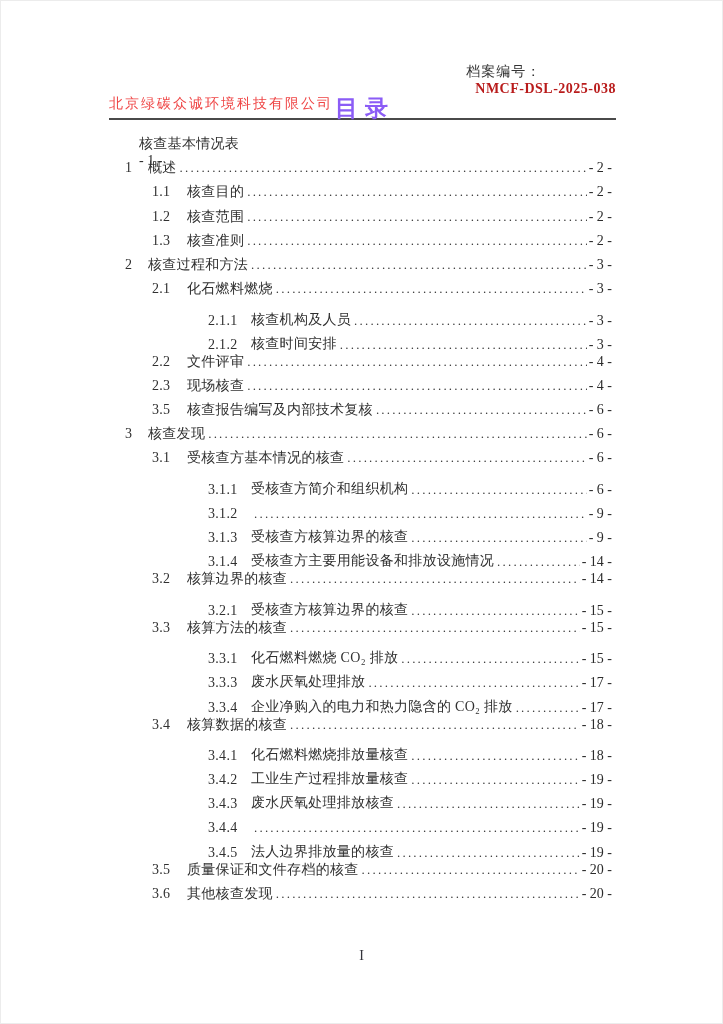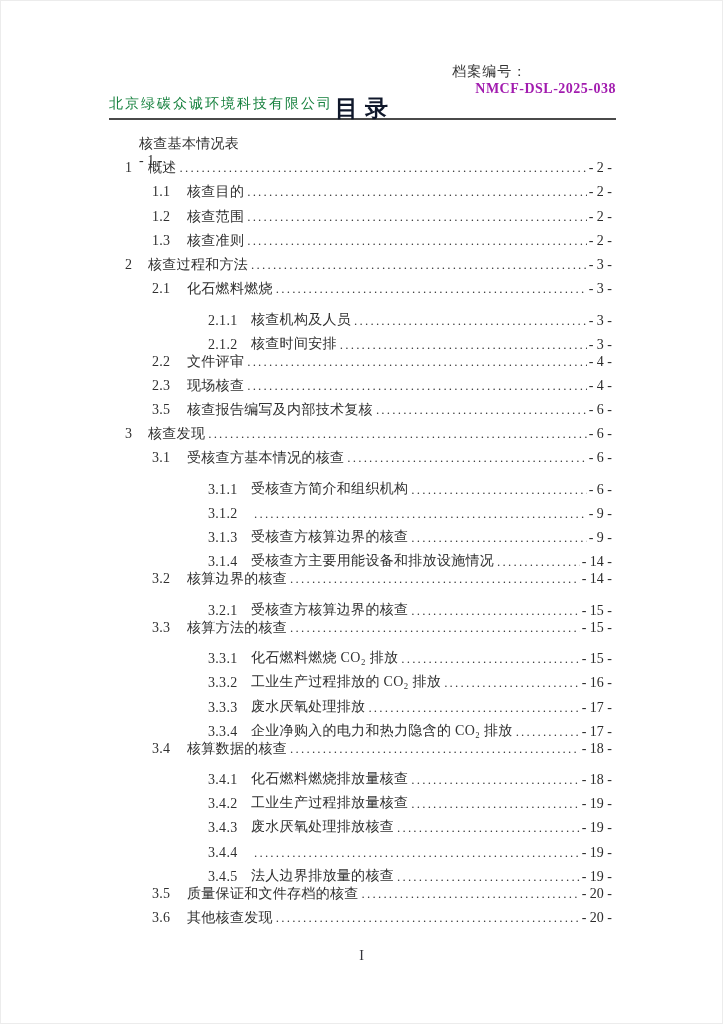--- a/index.html
+++ b/index.html
@@ -20,42 +20,42 @@
     position: absolute;
     left: 108px;
     right: 106px;
     top: 46px;
     display: flex;
     justify-content: space-between;
     align-items: flex-end;
     padding-bottom: 5px;
     border-bottom: 2px solid #4a4a4a;
   }
-  .company { font-size: 14px; letter-spacing: 2px; color: #15803d; }
+  .company { font-size: 14px; letter-spacing: 2px; color: #ef4444; }
   .archive { font-size: 14px; color: #343434; white-space: pre; }
   .archive .label { letter-spacing: 1px; }
   .archive .no {
     font-weight: bold;
-    margin-left: 23px;
+    margin-left: 9px;
     letter-spacing: 0.5px;
-    color: #a21caf;
+    color: #b91c1c;
   }
 
   
   .title {
     position: absolute;
     top: 92px;
     left: 0;
     width: 100%;
     text-align: center;
     font-size: 23px;
     font-weight: bold;
     letter-spacing: 7px;
     text-indent: 7px;
-    color: #0f172a;
+    color: #8b5cf6;
   }
 
   
   .toc {
     position: absolute;
     left: 108px;
     right: 106px;
     top: 134px;
   }
   .row {
@@ -261,26 +261,20 @@
       <span class="pageno">- 15 -</span>
     </div>
 
     <div class="row lvl2">
       <span class="num">3.3.1</span>
       <span class="label">化石燃料燃烧 CO₂ 排放</span>
       <span class="leader"></span>
       <span class="pageno">- 15 -</span>
     </div>
 
-    <div class="row lvl2">
-      <span class="num">3.3.2</span>
-      <span class="label">工业生产过程排放的 CO₂ 排放</span>
-      <span class="leader"></span>
-      <span class="pageno">- 16 -</span>
-    </div>
 
     <div class="row lvl2">
       <span class="num">3.3.3</span>
       <span class="label">废水厌氧处理排放</span>
       <span class="leader"></span>
       <span class="pageno">- 17 -</span>
     </div>
 
     <div class="row lvl2">
       <span class="num">3.3.4</span>

